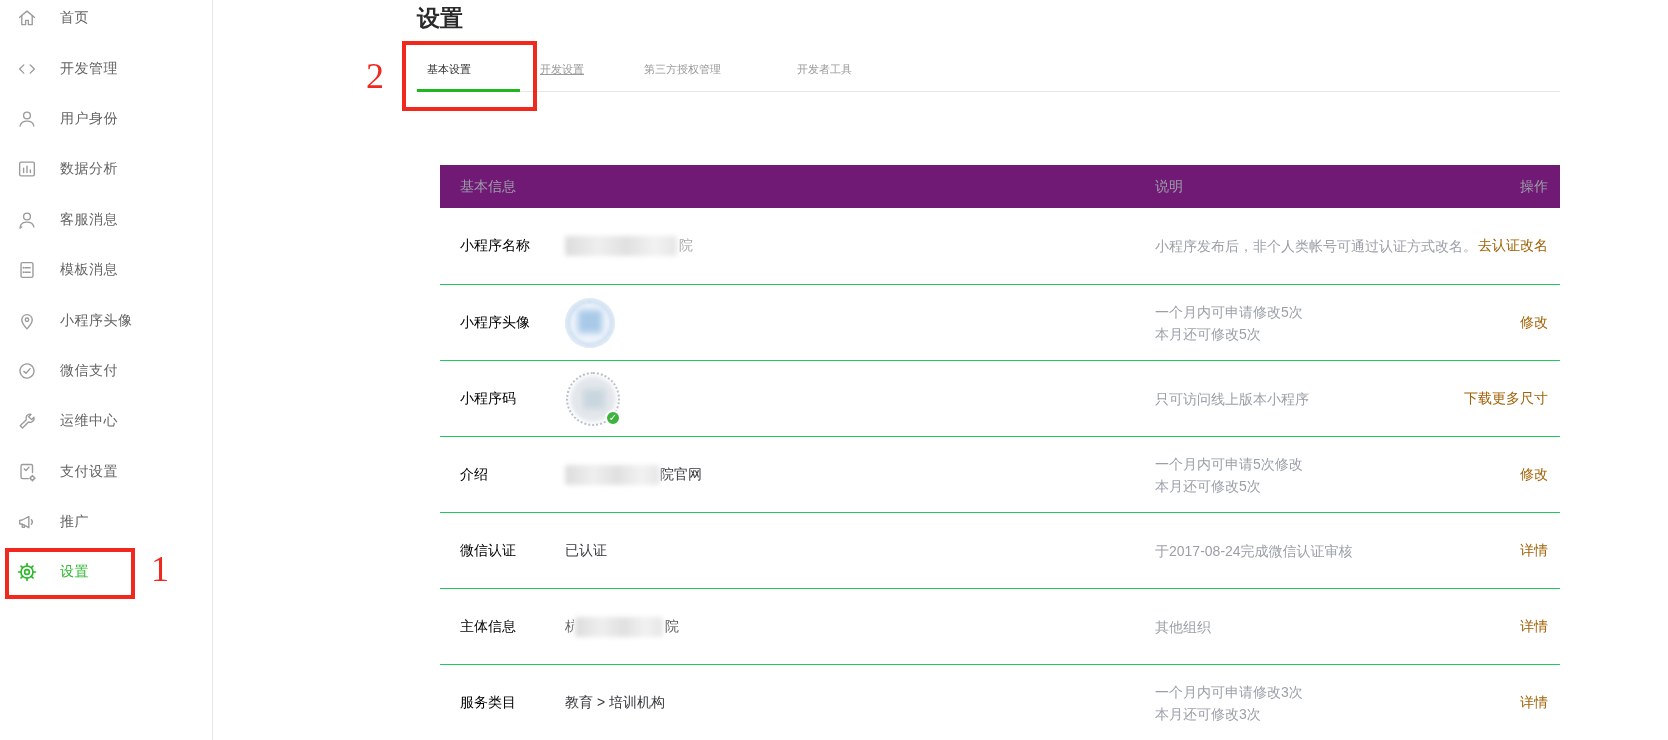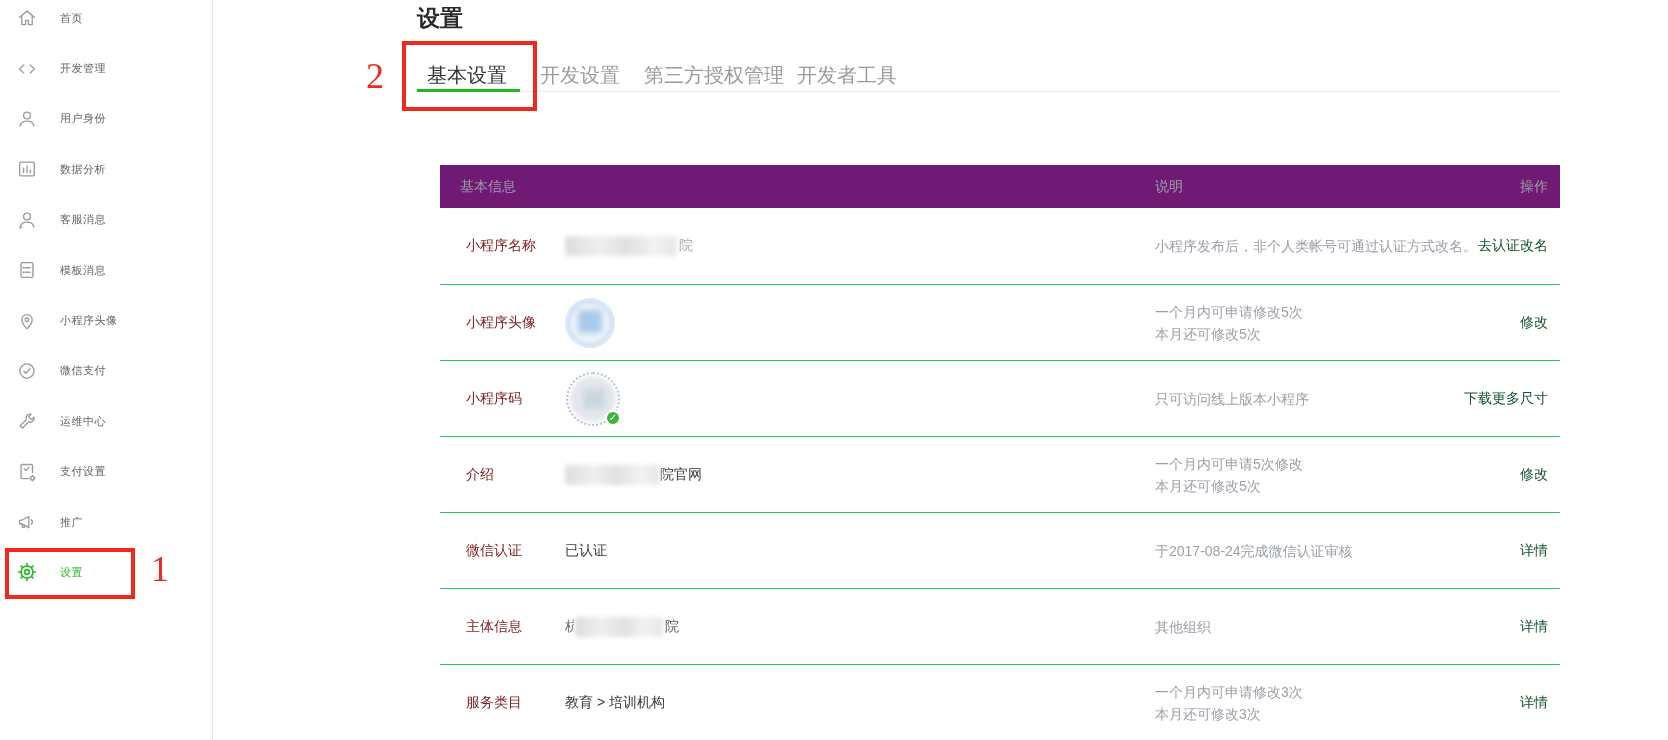--- a/index.html
+++ b/index.html
@@ -8,56 +8,56 @@
   body { position:relative; color:#37393d; }
 
   
   .sidebar { position:absolute; left:0; top:0; width:213px; height:740px;
              background:#fff; border-right:1px solid #e7e7eb; }
   .side-list { list-style:none; margin-top:-7px; }
   .side-item { height:50.4px; display:flex; align-items:center; padding-left:15px;
                cursor:pointer; }
   .sicon { width:24px; height:24px; display:inline-flex; align-items:center; justify-content:center; }
   .sicon svg { stroke:#9b9b9b; fill:none; stroke-width:1.5; stroke-linecap:round; stroke-linejoin:round; }
-  .slabel { margin-left:21px; font-size:11px; color:#636363; letter-spacing:.5px; }
+  .slabel { margin-left:21px; font-size:14px; color:#636363; letter-spacing:.5px; }
   .side-item.active .slabel { color:#2bb82b; }
   .side-item.active .sicon svg { stroke:#2bb82b; stroke-width:1.8; }
 
   
   .anno-box { position:absolute; border:4px solid #f0281e; pointer-events:none; }
   .anno-num { position:absolute; color:#f0281e; font-size:36px; line-height:1;
               font-family:"Liberation Serif", serif; }
   .box1 { left:5px; top:548px; width:130px; height:51px; }
   .num1 { left:151px; top:551px; }
   .box2 { left:402px; top:41px; width:135px; height:70px; }
   .num2 { left:366px; top:58px; }
 
   
   .page-title { position:absolute; left:417px; top:3px; font-size:23px; color:#2a2a2a; }
 
   .tabs-divider { position:absolute; left:417px; top:91px; width:1143px; height:1px; background:#e7e7eb; }
-  .tab { position:absolute; top:62px; font-size:20px; color:#9a9a9a; cursor:pointer; white-space:nowrap; }
+  .tab { position:absolute; top:62px; font-size:11px; color:#9a9a9a; cursor:pointer; white-space:nowrap; }
   .tab.active { color:#333; }
   .tab-underline { position:absolute; left:417px; top:89px; width:103px; height:3px; background:#1fb71f; }
-  .tab1 { left:427px; } .tab2 { left:540px; } .tab3 { left:644px; } .tab4 { left:797px; }
+  .tab1 { left:427px; } .tab2 { left:540px;text-decoration:underline; } .tab3 { left:644px; } .tab4 { left:797px; }
 
   
   .table { position:absolute; left:440px; top:165px; width:1120px; font-size:14px; }
   .thead { height:43px; background:#701a75; color:#9ba0a8; position:relative;
            display:grid; grid-template-columns:105px 590px 1fr; align-items:center;
            padding:0 12px 0 20px; }
   .trow { height:76px; position:relative;
           display:grid; grid-template-columns:105px 590px 1fr; align-items:center;
           padding:0 12px 0 20px; }
   .trow + .trow { border-top:1px solid #22c55e; }
-  .cell-label { color:#7f1d1d;margin-left:6px; }
+  .cell-label { color:#000000; }
   .cell-value { display:flex; align-items:center; color:#37393d; }
   .cell-desc  { color:#9ba0a8; line-height:22px; white-space:nowrap; }
   .cell-action { position:absolute; right:12px; top:50%; transform:translateY(-50%);
-                 color:#14532d; cursor:pointer; white-space:nowrap; }
+                 color:#a16207; cursor:pointer; white-space:nowrap; }
   .head-action { position:absolute; right:12px; color:#9ba0a8; cursor:default; }
 
   
   .blur-bar { display:inline-block; height:20px; border-radius:3px;
               background:linear-gradient(90deg,#dcdcdc,#efefef 30%,#e0e0e0 55%,#f2f2f2 80%,#e6e6e6);
               filter:blur(2.5px); }
   .w112 { width:112px; } .w95 { width:95px; } .w88 { width:88px; }
   .faint { opacity:.45; margin-left:2px; }
   .partial { display:inline-block; width:9px; overflow:hidden; margin-right:1px; opacity:.8; }
 

